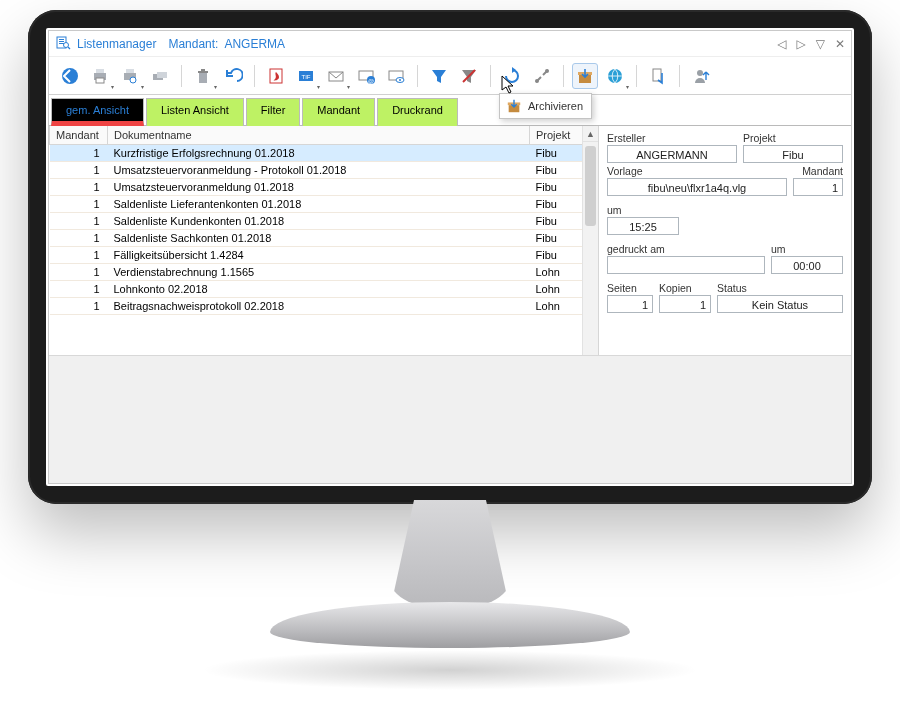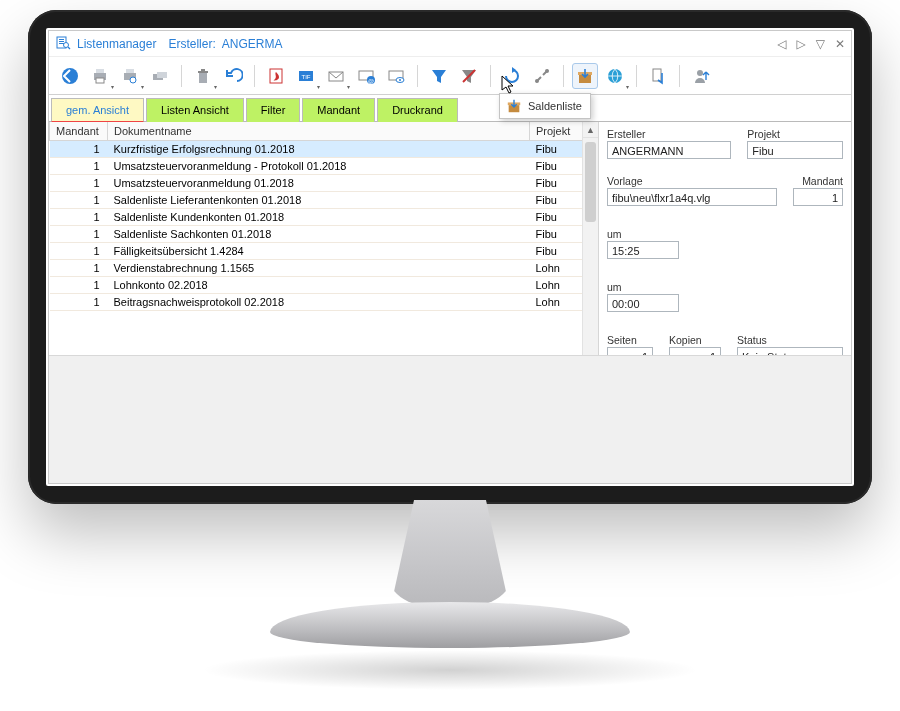--- a/index.html
+++ b/index.html
@@ -136,23 +136,23 @@
     border: 1px solid #bbb;
     border-bottom: none;
     background: #bef264;
     margin-left: 2px;
     font-size: 11px;
     cursor: pointer;
     position: relative;
     top: 1px;
   }
   .tabs .tab.active {
-    background: #fef9c3;
+    background: #000000;
     color: #2a7fd6;
-    border-bottom: 1px solid #ef4444;
+    border-bottom: 5px solid #ef4444;
   }
 
   .content {
     flex: 1;
     display: flex;
     overflow: hidden;
   }
   .left-pane {
     flex: 1;
     border-right: 1px solid #d6d6d6;
@@ -207,32 +207,32 @@
   }
   .scroll-btn {
     position: absolute; left: 0; right: 0; height: 16px;
     display:flex; align-items:center; justify-content:center;
     color:#666; font-size:9px; background:#f2f2f2;
   }
   .scroll-btn.up { top: 0; border-bottom:1px solid #e2e2e2;}
   .scroll-btn.dn { bottom: 0; border-top:1px solid #e2e2e2;}
 
   
-  .form-row { display: flex; gap: 16px; margin-bottom: 16px; }
+  .form-row { display: flex; gap: 6px; margin-bottom: 2px; }
   .form-group { flex: 1; display: flex; flex-direction: column; }
   .form-group label { font-size: 10.5px; color: #333; margin-bottom: 1px; }
   .field {
     border: 1px solid #aeb6bd;
     background: #fff;
     padding: 2px 4px;
     font-size: 11px;
     height: 18px; line-height: 14px;
     color: #222;
   }
-  .field.ro { background: #fff; }
+  .field.ro { background: #fff; text-align: center; }
   .field.right { text-align: right; }
 
   .lower-gray {
     position: absolute;
     left: 0; right: 0; bottom: 0;
     height: 128px;
     background: #f0f0f0;
     border-top: 1px solid #d8d8d8;
   }
 </style>
@@ -252,21 +252,21 @@
               <svg width="16" height="16" viewBox="0 0 16 16">
                   <rect x="2" y="3" width="9" height="11" fill="#fff" stroke="#2a7fd6"></rect>
                   <rect x="4" y="5" width="5" height="1" fill="#2a7fd6"></rect>
                   <rect x="4" y="7" width="5" height="1" fill="#2a7fd6"></rect>
                   <rect x="4" y="9" width="5" height="1" fill="#2a7fd6"></rect>
                   <circle cx="11" cy="11" r="2.5" fill="#fff" stroke="#2a7fd6"></circle>
                   <line x1="13" y1="13" x2="15" y2="15" stroke="#2a7fd6" stroke-width="1.2"></line>
                 </svg>
             </span>
             <span>Listenmanager</span>
-            <span style="margin-left:6px">Ersteller:</span>
+            <span style="margin-left:6px">Mandant:</span>
             <span>ANGERMA</span>
           </div>
           <div class="spacer"></div>
           <div class="win-ctl">
             <span class="ctl-btn">◁</span>
             <span class="ctl-btn">▷</span>
             <span class="ctl-btn">▽</span>
             <span class="ctl-btn">✕</span>
           </div>
         </div>
@@ -411,21 +411,21 @@
           <svg class="cursor-svg" width="16" height="20" viewBox="0 0 16 20">
             <path d="M1 1 L1 15 L5 12 L8 18 L10 17 L7 11 L12 11 Z" fill="#fff" stroke="#000" stroke-width="1"></path>
           </svg>
 
           <div class="tooltip">
             <svg width="16" height="16" viewBox="0 0 18 18">
                 <rect x="3" y="8" width="12" height="8" fill="#c58b3f"></rect>
                 <rect x="2" y="5" width="14" height="3" fill="#e0a860"></rect>
                 <path d="M9 2 L9 10 M6 7 L9 10 L12 7" fill="none" stroke="#2a7fd6" stroke-width="1.6"></path>
               </svg>
-            <span>Saldenliste</span>
+            <span>Archivieren</span>
           </div>
         </div>
 
         <div class="tabs" id="tabs">
             <div class="tab active">gem. Ansicht</div>
             <div class="tab">Listen Ansicht</div>
             <div class="tab">Filter</div>
             <div class="tab">Mandant</div>
             <div class="tab">Druckrand</div>
           </div>
@@ -530,20 +530,24 @@
             </div>
             <div style="height:6px"></div>
             <div class="form-row">
               <div class="form-group" style="flex:0 0 72px">
                 <label>um</label>
                 <div class="field ro">15:25</div>
               </div>
             </div>
             <div style="height:6px"></div>
             <div class="form-row">
+              <div class="form-group">
+                <label>gedruckt am</label>
+                <div class="field ro"></div>
+              </div>
               <div class="form-group" style="flex:0 0 72px">
                 <label>um</label>
                 <div class="field ro">00:00</div>
               </div>
             </div>
             <div style="height:6px"></div>
             <div class="form-row">
               <div class="form-group" style="flex:0 0 46px">
                 <label>Seiten</label>
                 <div class="field ro right">1</div>

